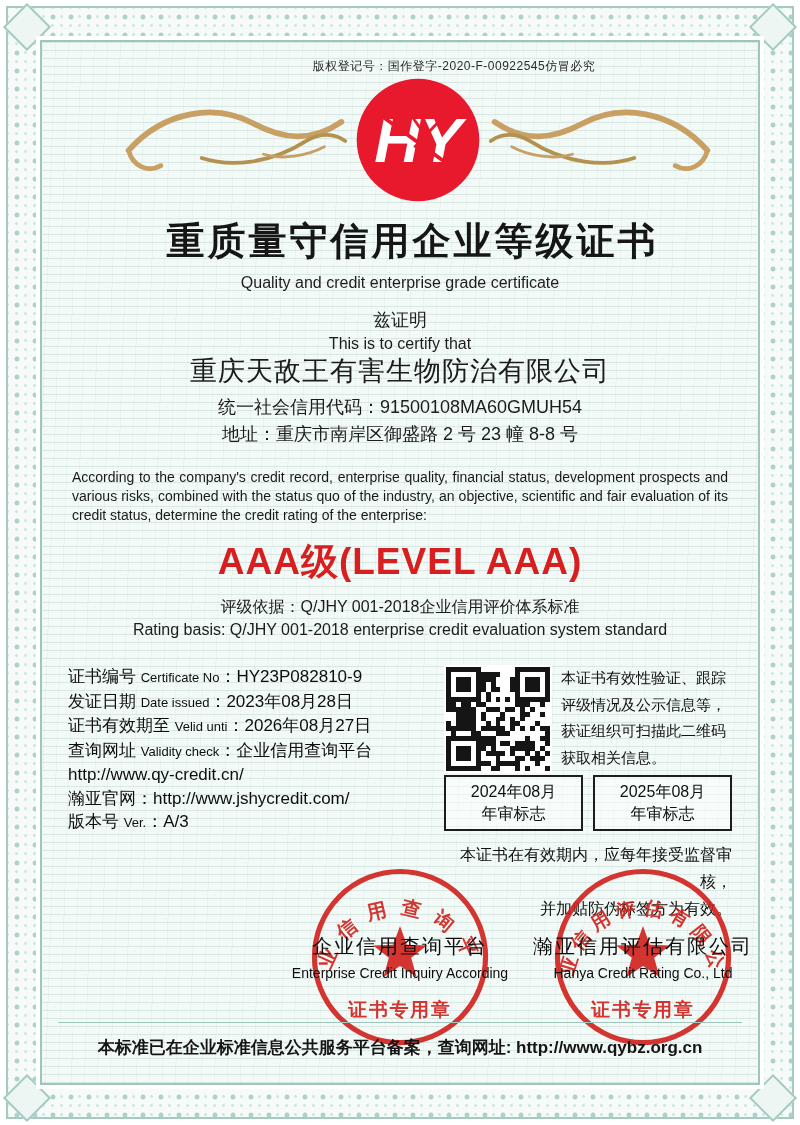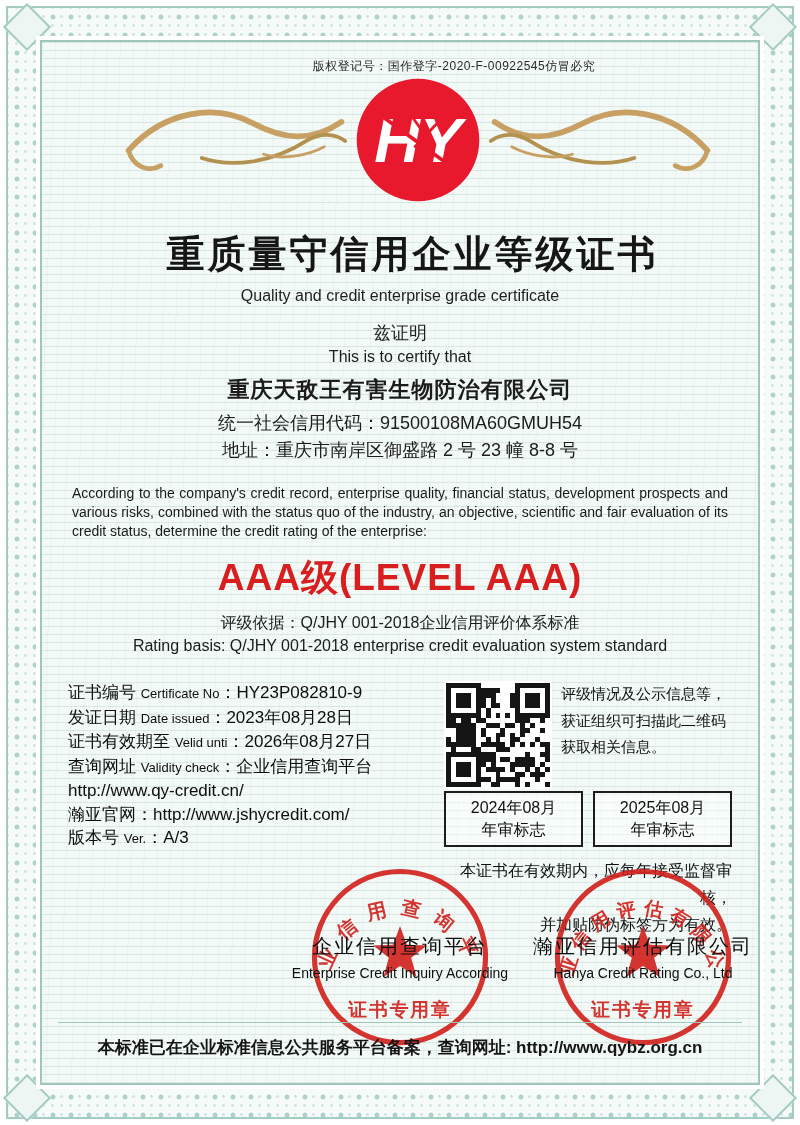--- a/index.html
+++ b/index.html
@@ -16,25 +16,25 @@
     background-image:repeating-linear-gradient(180deg,rgba(123,175,163,.22) 0 1px,transparent 1px 8px),
       repeating-linear-gradient(92deg,rgba(150,195,185,.10) 0 1px,transparent 1px 13px);}
   .corner{position:absolute;width:30px;height:30px;border:2px solid #a3cbc2;background:#eef6f3;transform:rotate(45deg);}
   .c-tl{left:10px;top:10px}.c-tr{right:10px;top:10px}.c-bl{left:10px;bottom:10px}.c-br{right:10px;bottom:10px}
   .content{position:absolute;inset:42px;text-align:center;color:#1c1c1c;}
   .copyright{margin-top:16px;font-size:12px;color:#2b2b2b;padding-left:108px;letter-spacing:.5px;}
   .logo-row{display:flex;align-items:center;justify-content:center;gap:4px;margin-top:0;padding-left:36px;}
   .flourish{width:228px;height:86px;}
   .flip{transform:scaleX(-1);}
   .logo{width:130px;height:130px;flex:0 0 auto;}
-  .title{font-size:38px;font-weight:bold;letter-spacing:3px;margin-top:24px;color:#161616;padding-left:25px;}
+  .title{font-size:38px;font-weight:bold;letter-spacing:3px;margin-top:11px;color:#161616;padding-left:25px;}
   .title-en{font-size:16px;margin-top:7px;color:#1e1e1e;}
   .certify-cn{font-size:18px;margin-top:16px;}
   .certify-en{font-size:16px;margin-top:3px;}
-  .company{font-size:22px;font-weight:bold;margin-top:9px;letter-spacing:1px;}
+  .company{font-size:27px;font-weight:normal;letter-spacing:1px;}
   .codeline{font-size:18px;margin-top:6px;}
   .addrline{font-size:18px;margin-top:3px;}
   .bodyblk{margin:22px 30px 0;text-align:left;}
   .body-cn{font-size:17px;line-height:25px;color:#111;text-align:justify;}
   .body-en{font-size:14px;line-height:19px;margin-top:3px;color:#1a1a1a;text-align:justify;}
   .level{font-size:37px;font-weight:900;letter-spacing:1px;margin-top:12px;}
   .basis-cn{font-size:16px;margin-top:10px;}
   .basis-en{font-size:16px;margin-top:3px;}
   .mid-row{display:flex;margin:26px 26px 0;gap:14px;text-align:left;}
   .left-col{flex:1;min-width:0;}
@@ -563,20 +563,21 @@
               <div></div>
               <div class="qd"></div>
               <div></div>
               <div class="qd"></div>
               <div></div>
               <div></div>
               <div></div>
               <div class="qd"></div>
             </div>
           <div class="qr-text">
+              <div>本证书有效性验证、跟踪</div>
               <div>评级情况及公示信息等，</div>
               <div>获证组织可扫描此二维码</div>
               <div>获取相关信息。</div>
             </div>
         </div>
         <div class="boxes-row">
           <div class="year-box">
             <div>2024年08月</div>
             <div>年审标志</div>
           </div>

